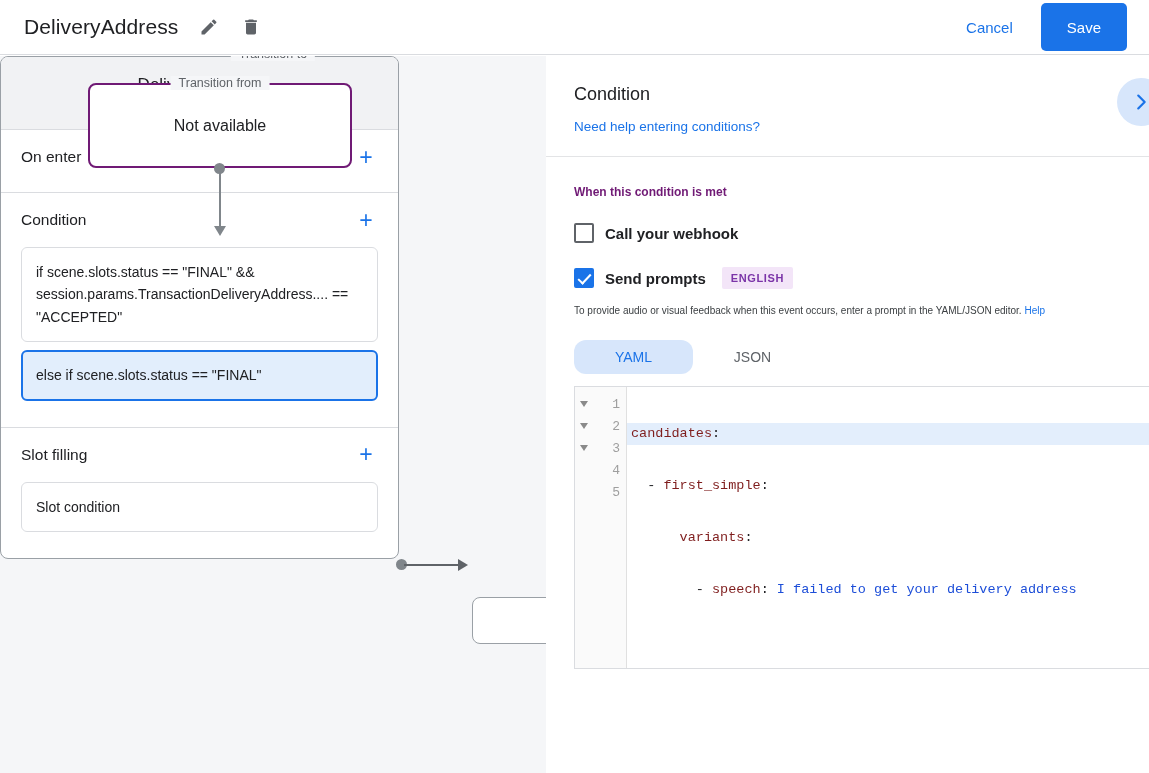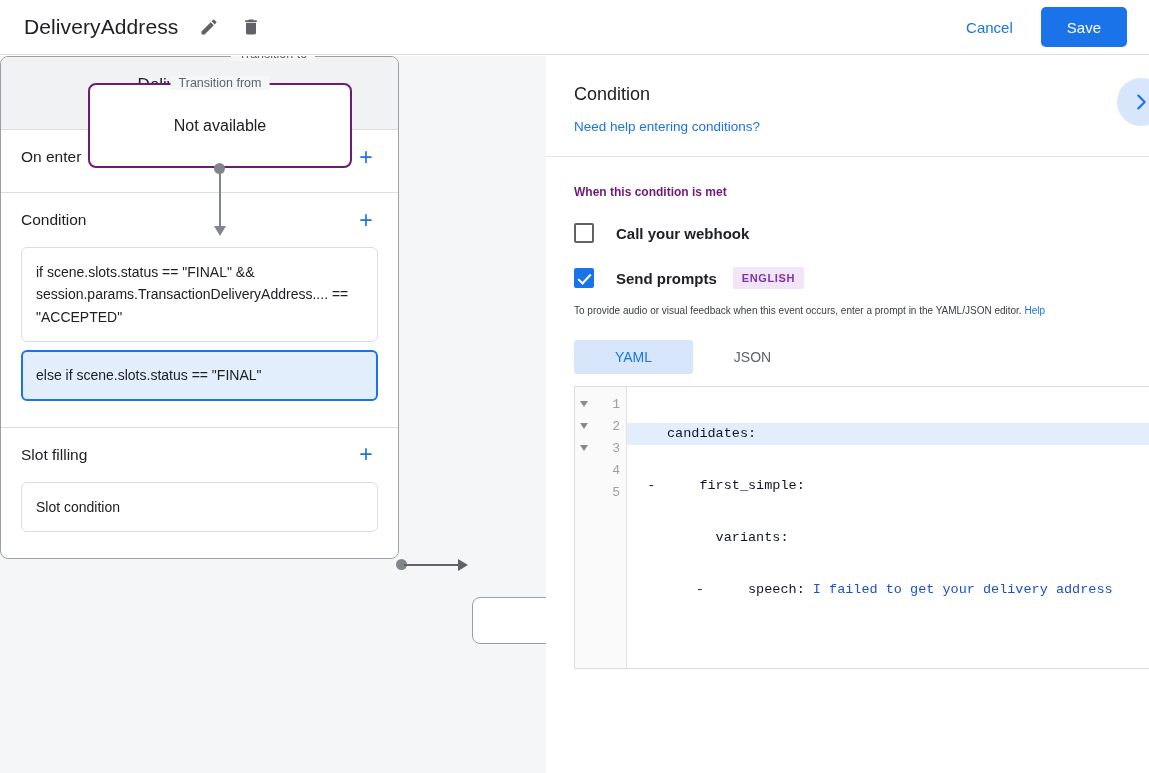--- a/index.html
+++ b/index.html
@@ -47,21 +47,21 @@
     font-family: inherit;
   }
   .save-btn {
     margin-left: 14px; margin-right: 22px;
     background: #1a73e8;
     color: #ffffff;
     font-size: 15px;
     border: none;
     border-radius: 5px;
     padding: 4px 26px;
-    height: 40px;
+    height: 48px;
     cursor: pointer;
     font-family: inherit;
   }
 
   
   .canvas {
     position: absolute;
     top: 56px; left: 0;
     width: 546px; height: 717px;
     background: #f5f6f8;
@@ -283,21 +283,21 @@
   .cbox.on::after {
     content: "";
     position: absolute;
     left: 5px; top: 1px;
     width: 5px; height: 11px;
     border: solid #ffffff;
     border-width: 0 2.2px 2.2px 0;
     transform: rotate(43deg);
   }
   .check-label {
-    margin-left: 22px;
+    margin-left: 11px;
     font-size: 15px;
     font-weight: bold;
     color: #202124;
   }
   .lang-badge {
     margin-left: 16px;
     background: #f3e5f8;
     color: #7b34a8;
     font-size: 11px;
     letter-spacing: 0.6px;
@@ -318,21 +318,21 @@
     display: flex;
     margin-top: 22px;
   }
   .tab {
     width: 119px;
     height: 34px;
     display: flex; align-items: center; justify-content: center;
     font-size: 14px;
     color: #5f6368;
     cursor: pointer;
-    border-radius: 3px;
+    border-radius: 12px;
   }
   .tab.active {
     background: #d7e6fb;
     color: #1a73e8;
   }
 
   
   .editor {
     margin-top: 12px;
     margin-left: 0;
@@ -380,21 +380,21 @@
     white-space: pre;
   }
   .cline {
     height: 22px;
     line-height: 22px;
     padding-left: 4px;
     white-space: pre;
     color: #202124;
   }
   .cline.hl { background: #e3eefc; }
-  .tok-key { color: #0f172a; margin-left: 36px; }
+  .tok-key { color: #7f1d1d; }
   .tok-punct { color: #202124; }
   .tok-val { color: #1d4ed8; }
 </style>
 </head>
 <body>
 
 <div class="topbar">
   <div class="topbar-title">DeliveryAddress</div>
 
   <div class="icon-btn edit">

